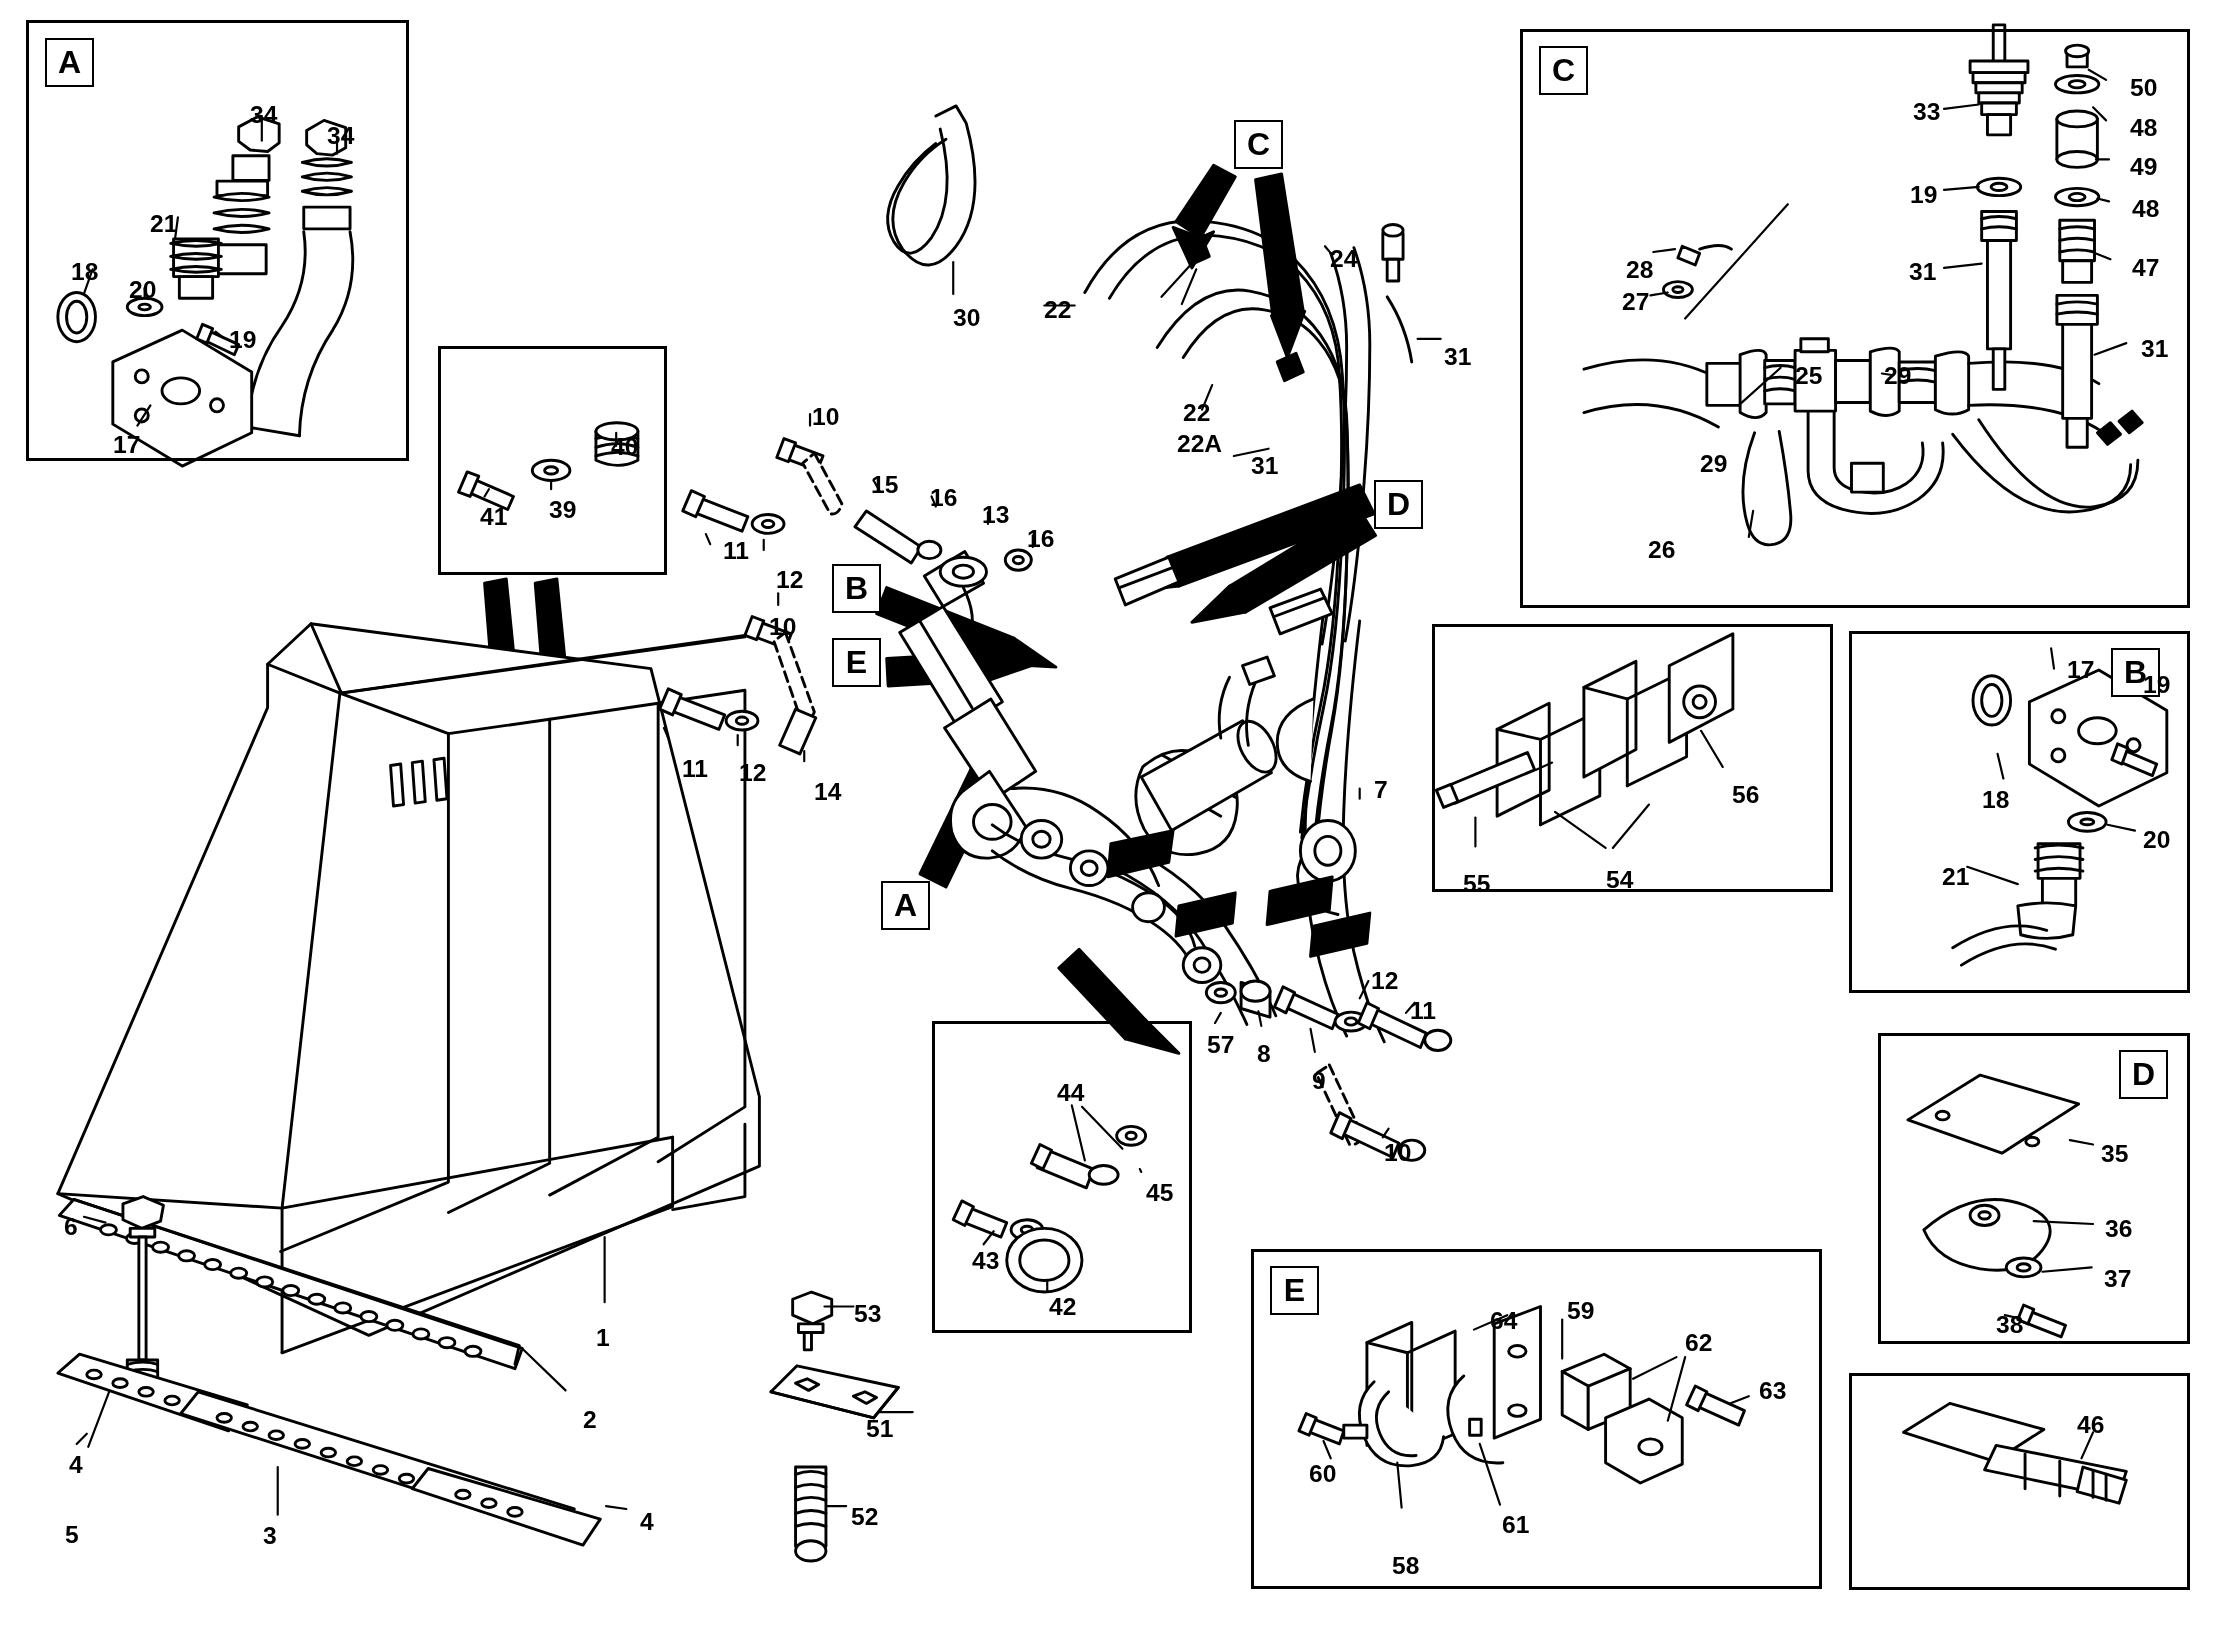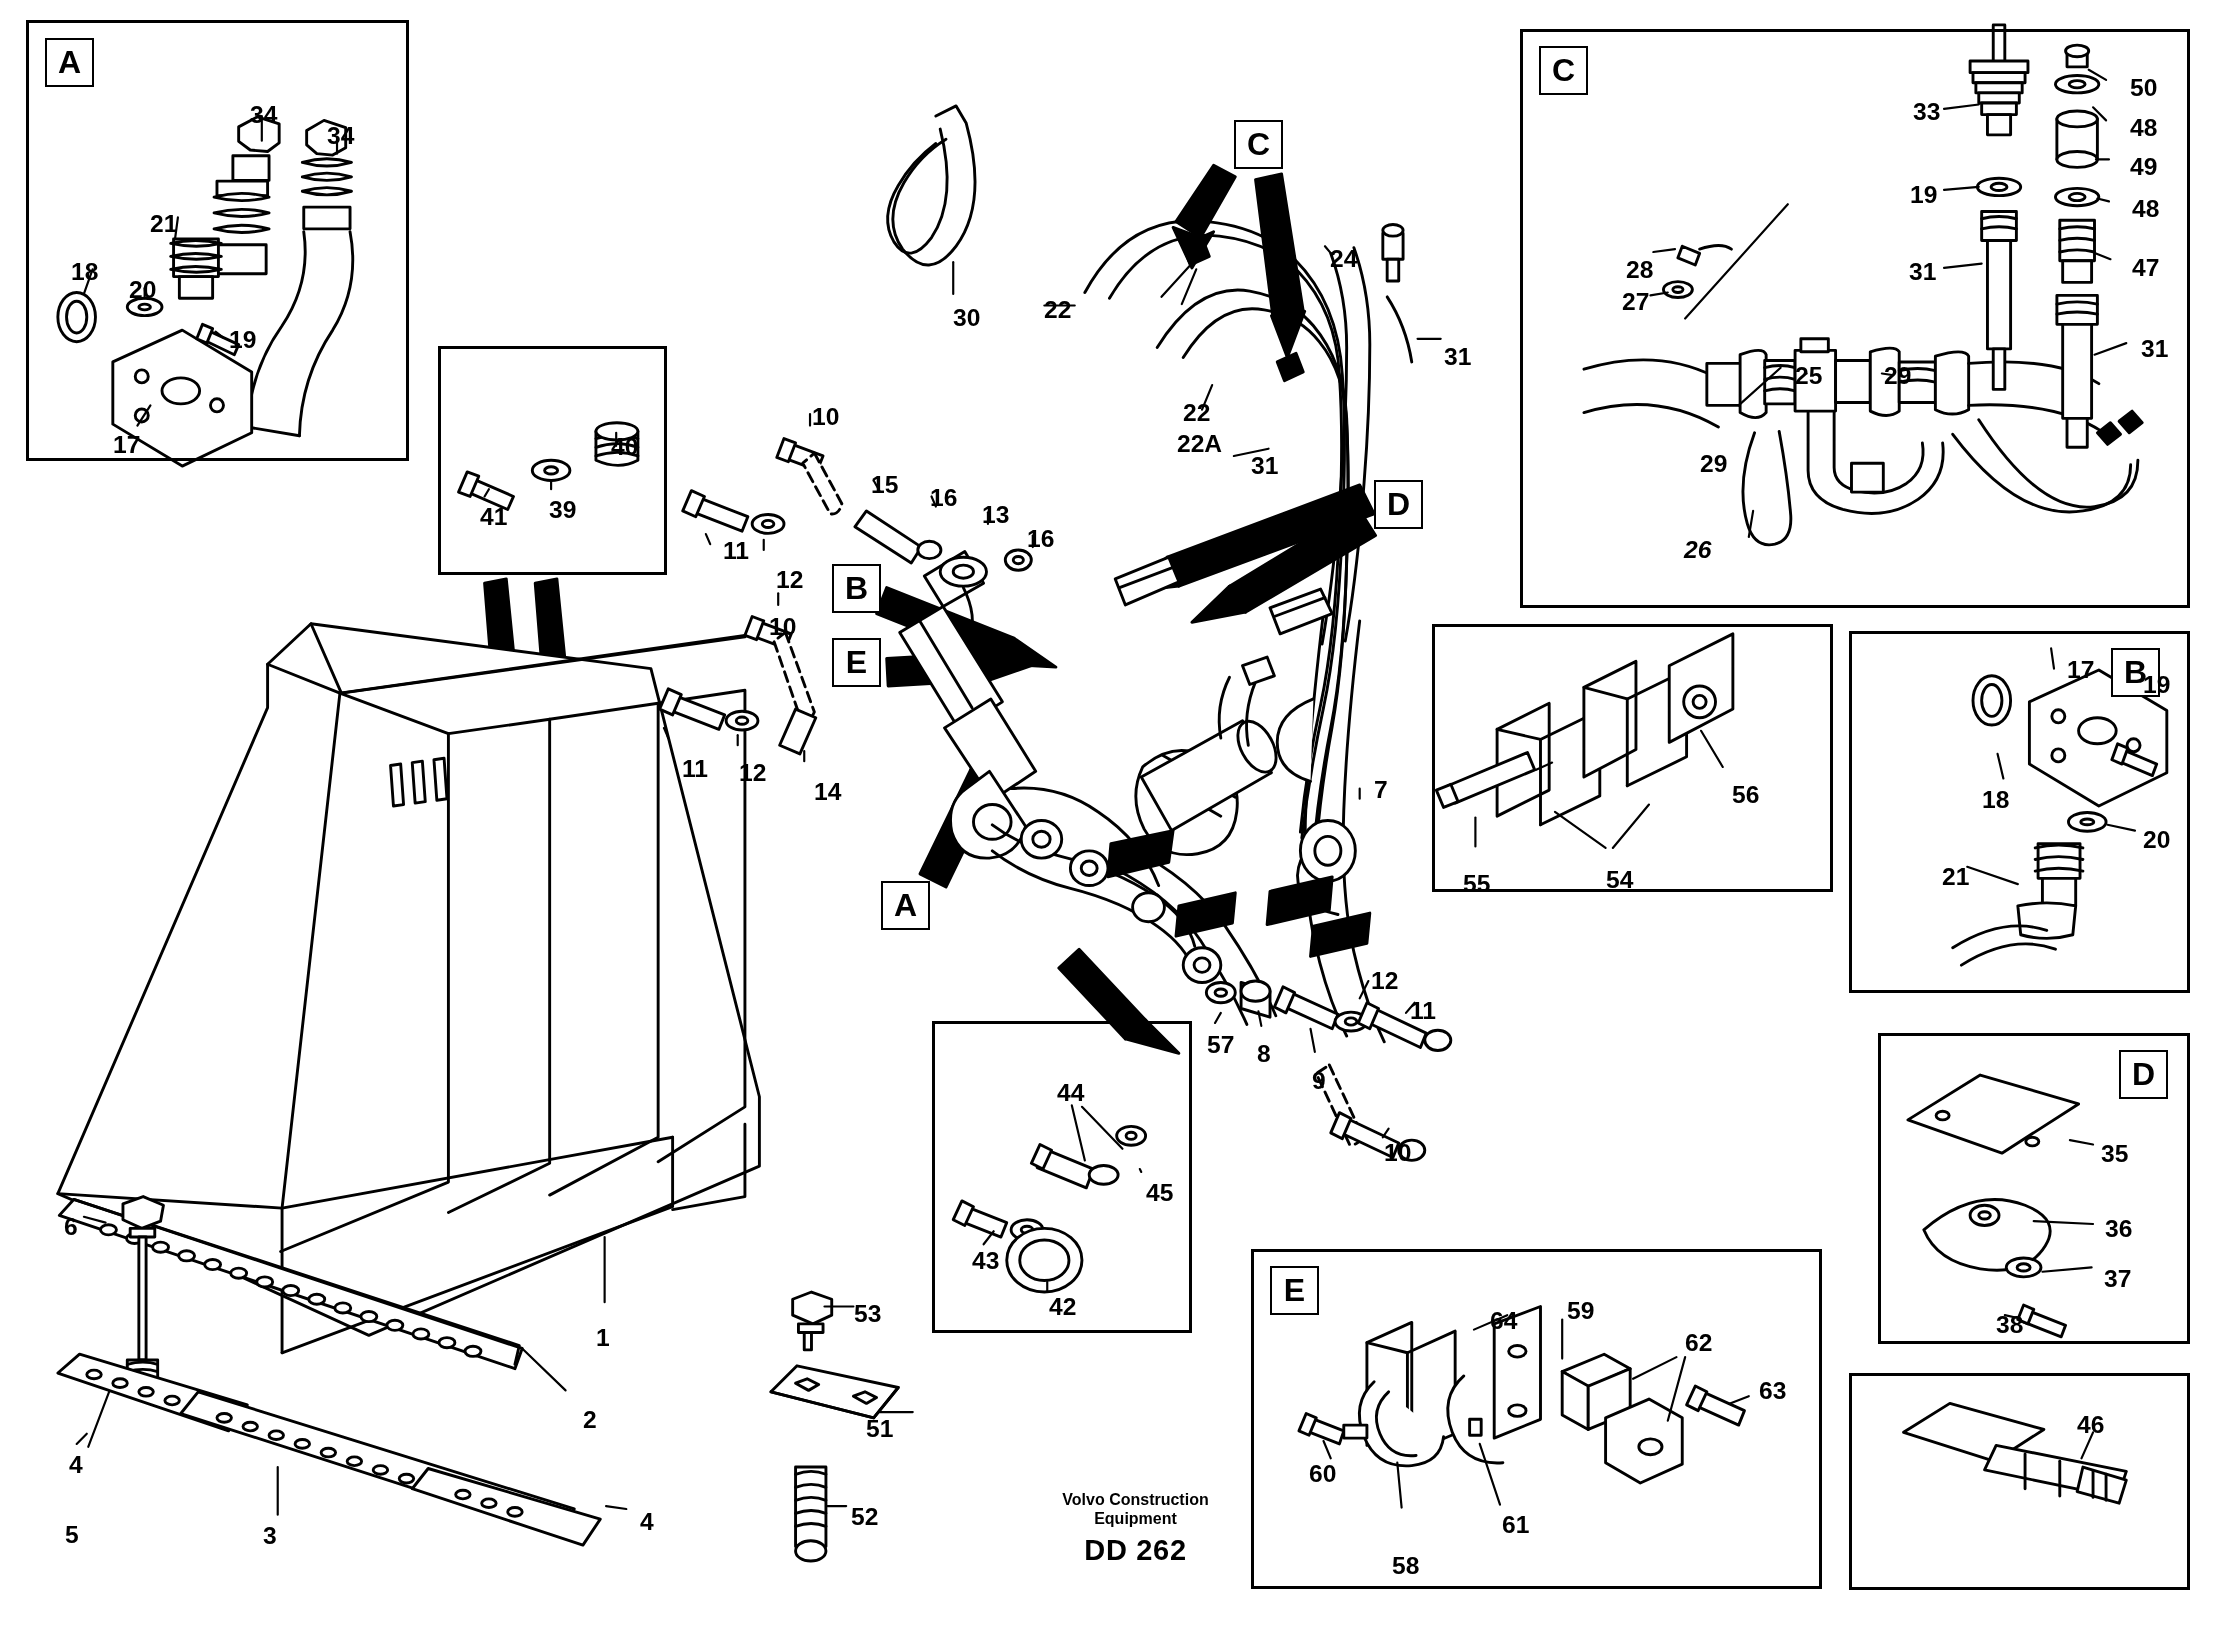--- a/index.html
+++ b/index.html
@@ -686,21 +686,21 @@
       <div class="callout" style="left: 1910px; top: 183px;">19</div>
       <div class="callout" style="left: 2132px; top: 197px;">48</div>
       <div class="callout" style="left: 1626px; top: 258px;">28</div>
       <div class="callout" style="left: 1909px; top: 260px;">31</div>
       <div class="callout" style="left: 2132px; top: 256px;">47</div>
       <div class="callout" style="left: 1622px; top: 290px;">27</div>
       <div class="callout" style="left: 1795px; top: 364px;">25</div>
       <div class="callout" style="left: 1884px; top: 364px;">29</div>
       <div class="callout" style="left: 2141px; top: 337px;">31</div>
       <div class="callout" style="left: 1700px; top: 452px;">29</div>
-      <div class="callout" style="left: 1684px; top: 538px; font-style: italic;">26</div>
+      <div class="callout" style="left: 1648px; top: 538px;">26</div>
       <div class="callout" style="left: 2067px; top: 658px;">17</div>
       <div class="callout" style="left: 2143px; top: 673px;">19</div>
       <div class="callout" style="left: 1982px; top: 788px;">18</div>
       <div class="callout" style="left: 2143px; top: 828px;">20</div>
       <div class="callout" style="left: 1942px; top: 865px;">21</div>
       <div class="callout" style="left: 1732px; top: 783px;">56</div>
       <div class="callout" style="left: 1463px; top: 872px;">55</div>
       <div class="callout" style="left: 1606px; top: 868px;">54</div>
       <div class="callout" style="left: 2101px; top: 1142px;">35</div>
       <div class="callout" style="left: 2105px; top: 1217px;">36</div>
@@ -709,20 +709,15 @@
       <div class="callout" style="left: 1490px; top: 1309px;">64</div>
       <div class="callout" style="left: 1567px; top: 1299px;">59</div>
       <div class="callout" style="left: 1685px; top: 1331px;">62</div>
       <div class="callout" style="left: 1759px; top: 1379px;">63</div>
       <div class="callout" style="left: 1309px; top: 1462px;">60</div>
       <div class="callout" style="left: 1392px; top: 1522px; margin-top: 32px;">58</div>
       <div class="callout" style="left: 1502px; top: 1513px;">61</div>
       <div class="callout" style="left: 2077px; top: 1413px;">46</div>
     </div>
 
-  <div class="logo" style="left:1034px; top:1490px; width:203px;">
-    <div class="l1">Volvo Construction</div>
-    <div class="l1">Equipment</div>
-    <div class="l2">DD 262</div>
-  </div>
 
 </div>
 
 
 </body></html>

